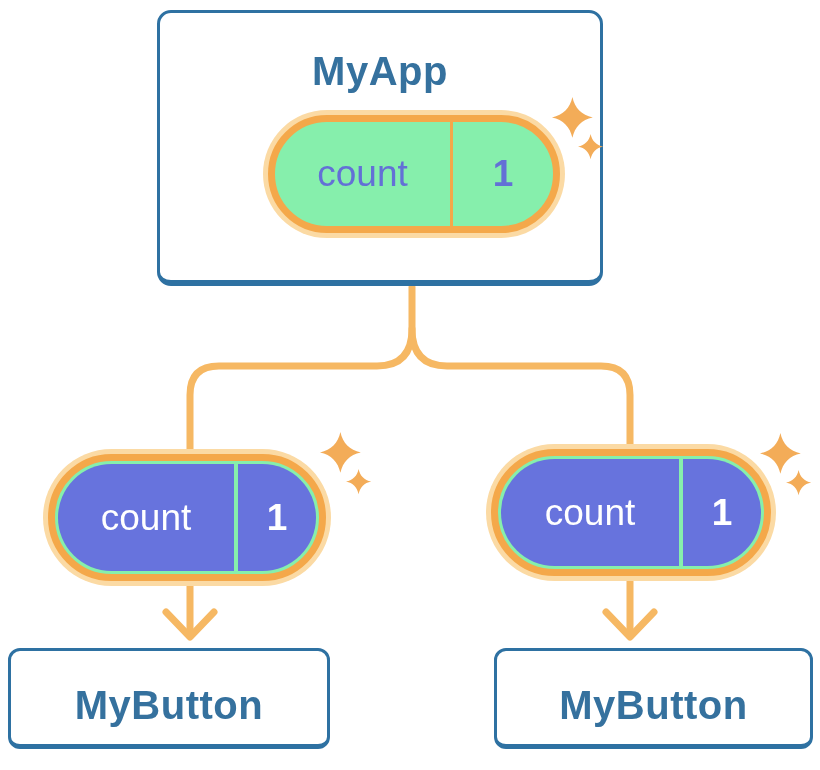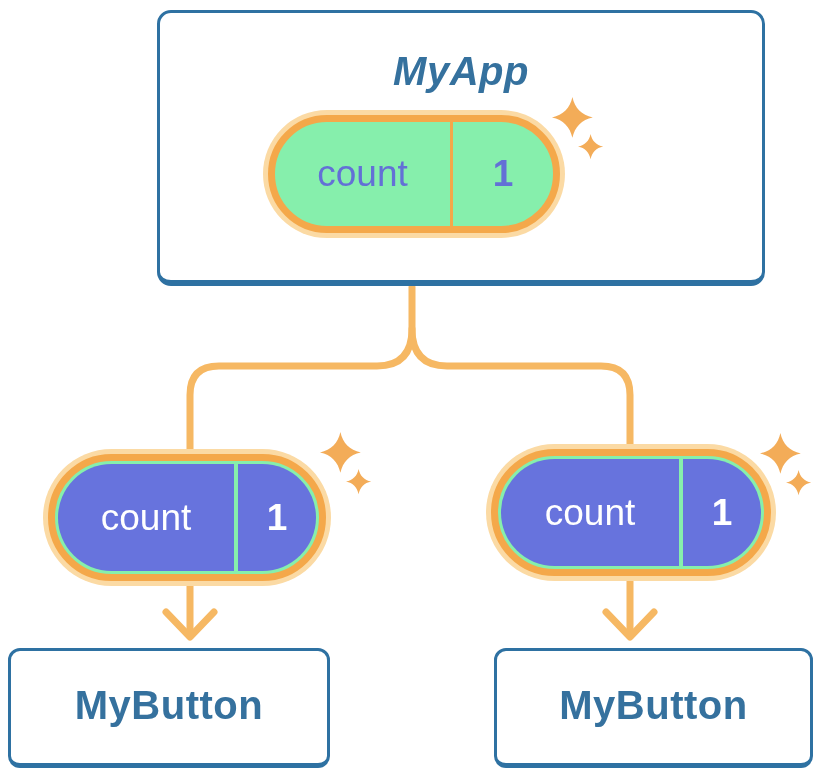--- a/index.html
+++ b/index.html
@@ -41,22 +41,22 @@
   }
 
   .card {
     position: absolute;
     background: var(--card-bg);
     border: 3px solid var(--blue-border);
     border-bottom-width: 6px;
     border-radius: 14px;
     z-index: 2;
   }
-  .card-root { left: 157px; top: 10px; width: 608px; height: 276px; font-style: italic; }
-  .card-child { height: 120px; border-bottom-width: 5px; border-radius: 12px; }
+  .card-root { left: 157px; top: 10px; width: 446px; height: 276px; }
+  .card-child { height: 101px; border-bottom-width: 5px; border-radius: 12px; }
   .card-child-left  { left: 8px;   top: 648px; width: 322px; }
   .card-child-right { left: 494px; top: 648px; width: 319px; }
 
   .card-title {
     position: absolute;
     left: 0; right: 0;
     text-align: center;
     font-size: 40px;
     font-weight: 700;
     letter-spacing: 0.5px;

